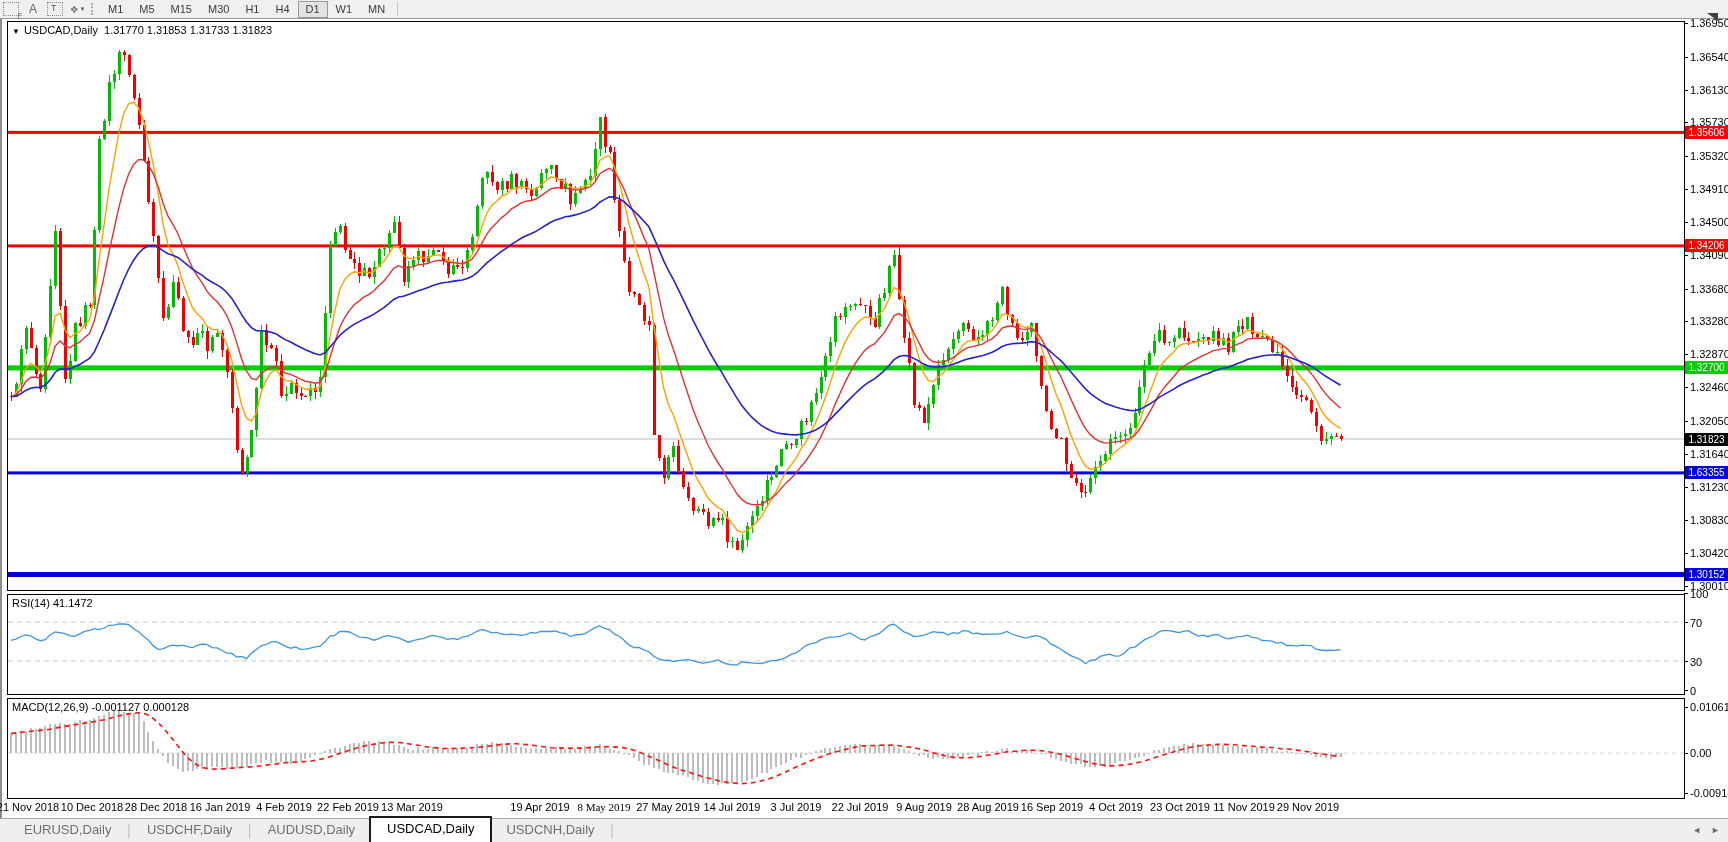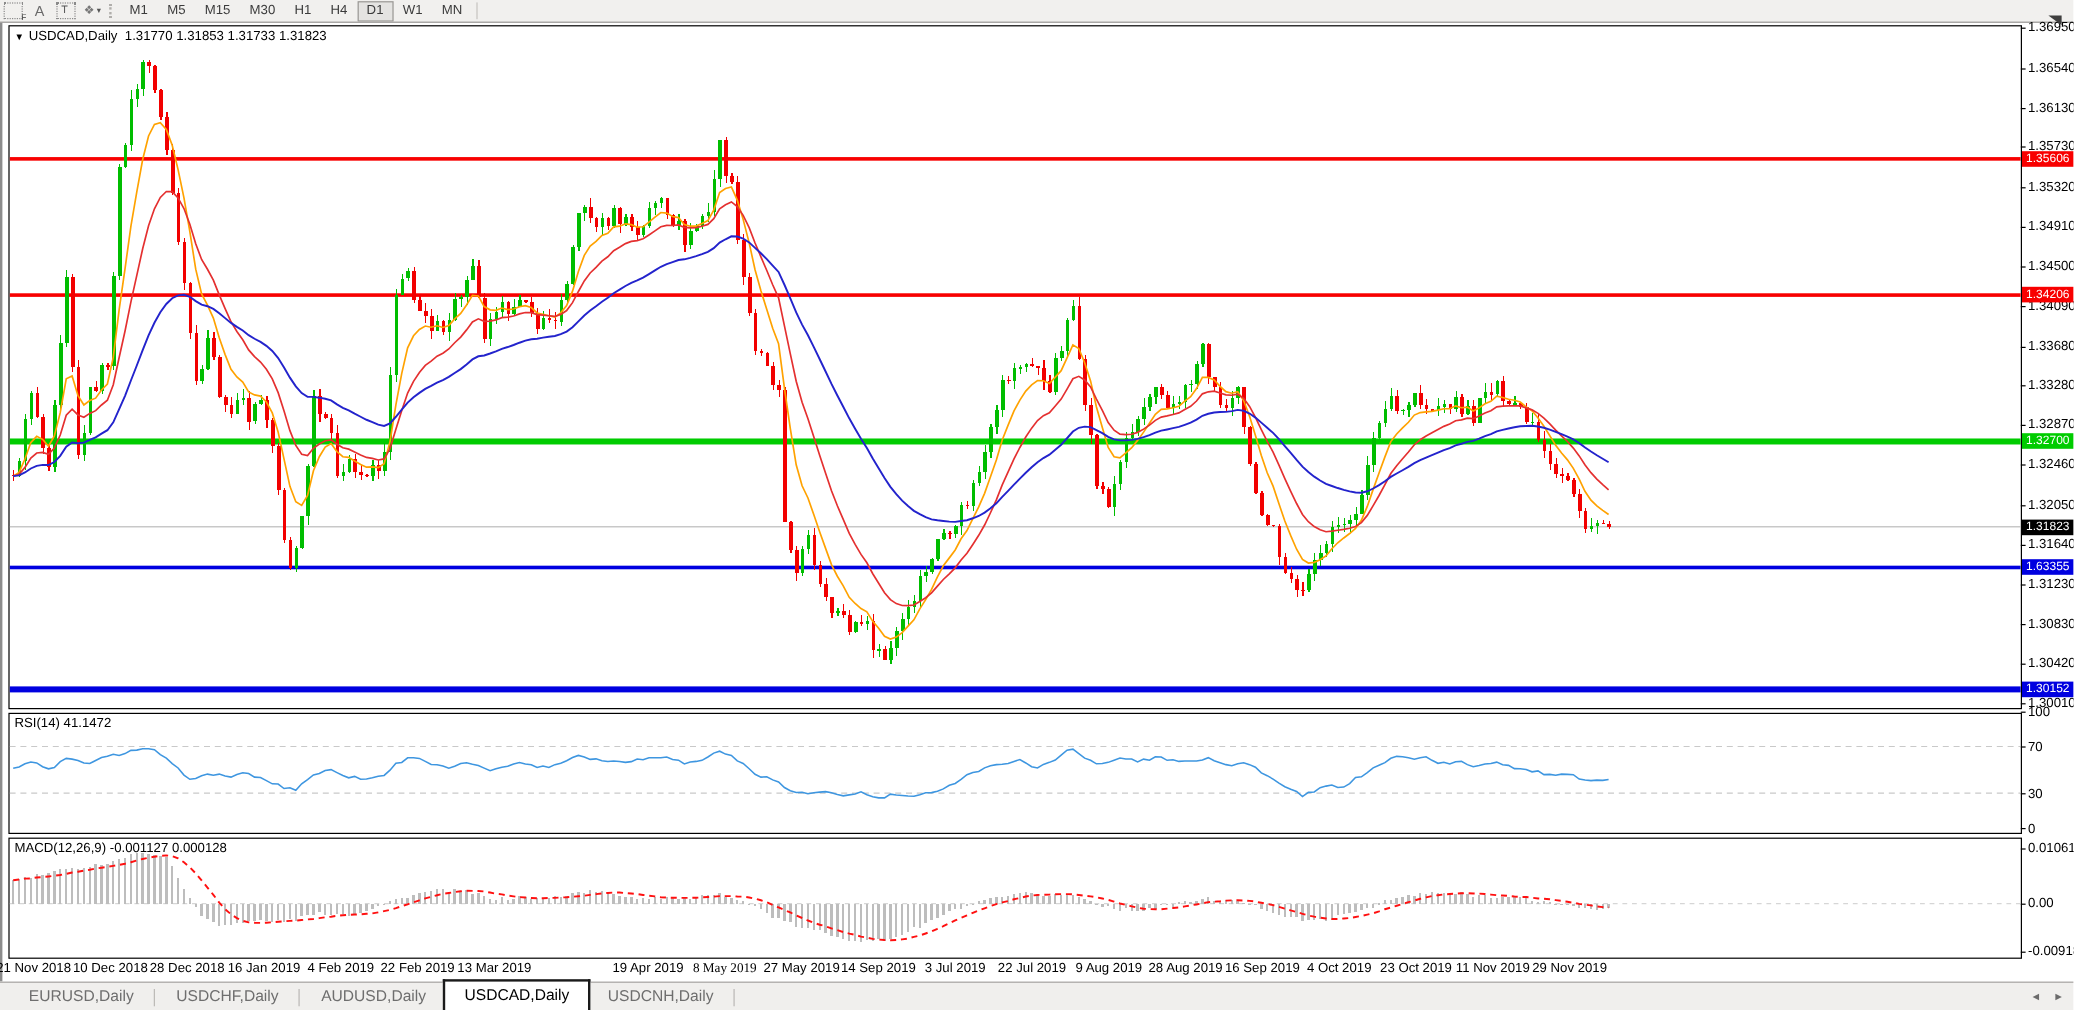--- a/index.html
+++ b/index.html
@@ -1017,21 +1017,21 @@
     <div class="date-label" style="left: 92px;">10 Dec 2018</div>
     <div class="date-label" style="left: 156px;">28 Dec 2018</div>
     <div class="date-label" style="left: 220px;">16 Jan 2019</div>
     <div class="date-label" style="left: 284px;">4 Feb 2019</div>
     <div class="date-label" style="left: 348px;">22 Feb 2019</div>
     <div class="date-label" style="left: 412px;">13 Mar 2019</div>
     <div class="date-label" style="left: 476px; margin-top: 35px;">1 Apr 2019</div>
     <div class="date-label" style="left: 540px;">19 Apr 2019</div>
     <div class="date-label" style="left: 604px; font-family: Liberation Serif, serif;">8 May 2019</div>
     <div class="date-label" style="left: 668px;">27 May 2019</div>
-    <div class="date-label" style="left: 732px;">14 Sep 2019</div>
+    <div class="date-label" style="left: 732px;">14 Jul 2019</div>
     <div class="date-label" style="left: 796px;">3 Jul 2019</div>
     <div class="date-label" style="left: 860px;">22 Jul 2019</div>
     <div class="date-label" style="left: 924px;">9 Aug 2019</div>
     <div class="date-label" style="left: 988px;">28 Aug 2019</div>
     <div class="date-label" style="left: 1052px;">16 Sep 2019</div>
     <div class="date-label" style="left: 1116px;">4 Oct 2019</div>
     <div class="date-label" style="left: 1180px;">23 Oct 2019</div>
     <div class="date-label" style="left: 1244px;">11 Nov 2019</div>
     <div class="date-label" style="left: 1308px;">29 Nov 2019</div>
   </div>

